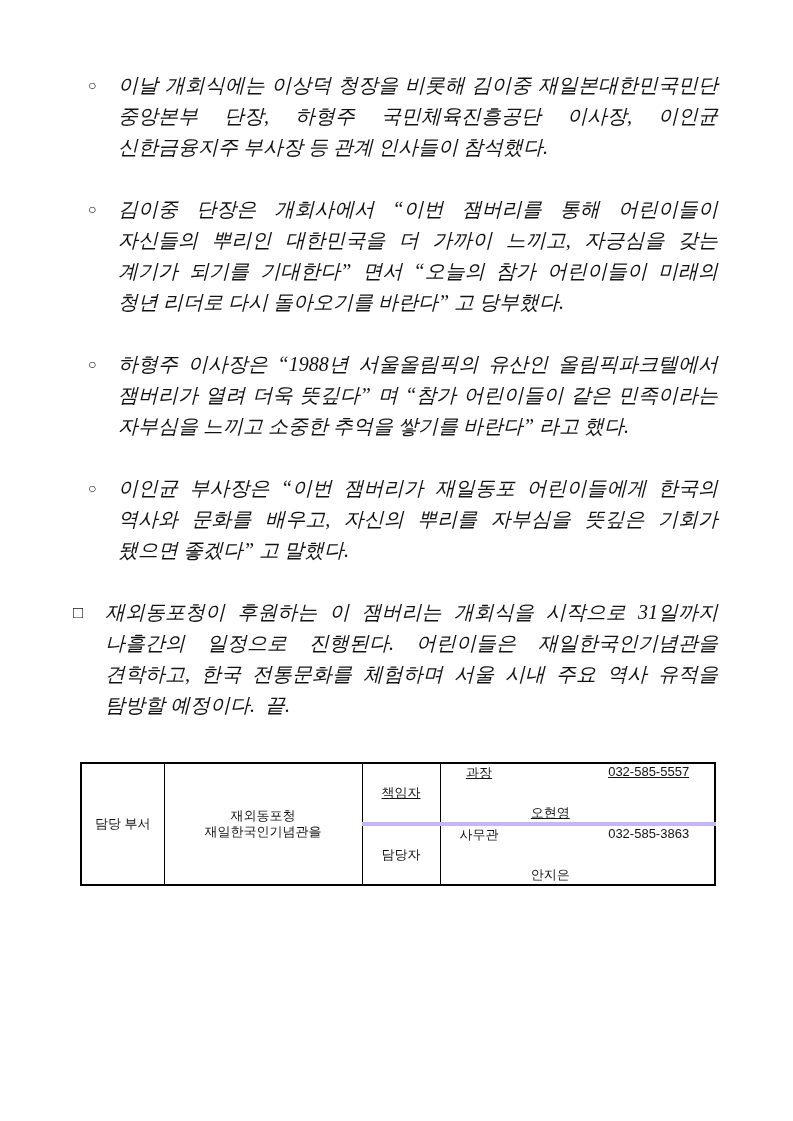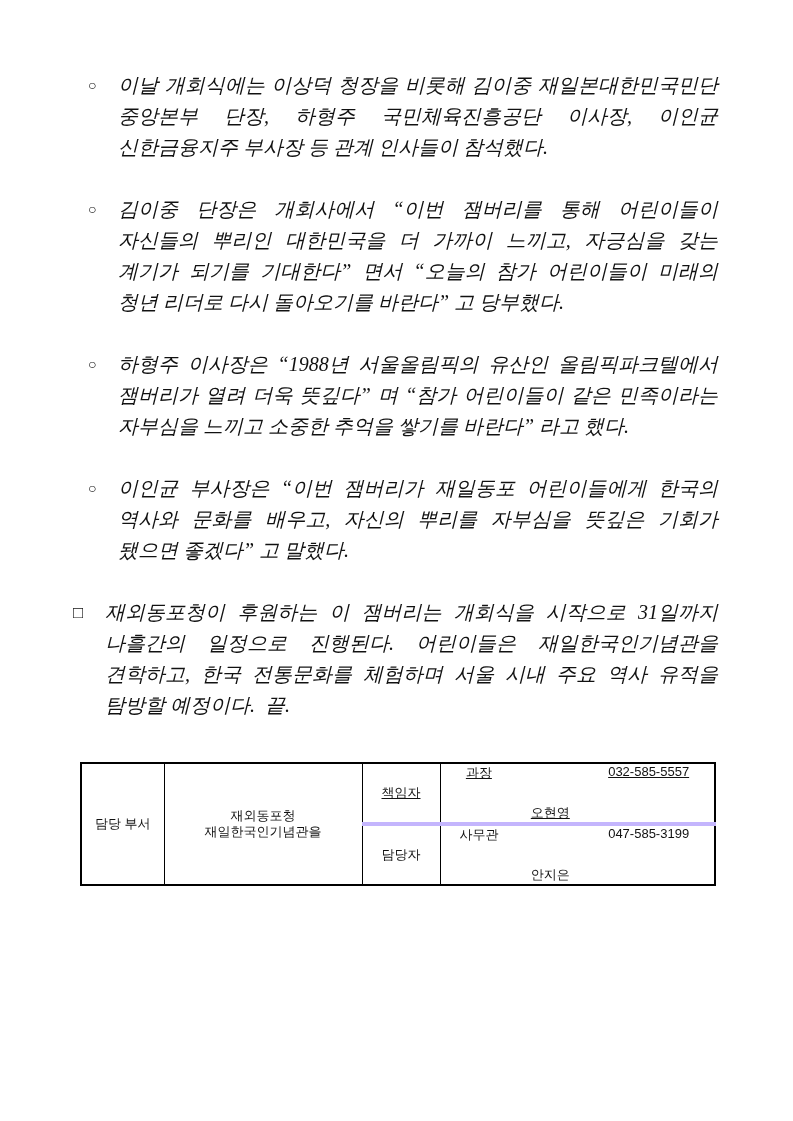--- a/index.html
+++ b/index.html
@@ -122,21 +122,21 @@
               <span class="ph">032-585-5557</span>
             </div>
           </td>
         </tr>
         <tr>
           <td>담당자</td>
           <td>
             <div class="detail-flex">
               <span class="pos">사무관</span>
               <span class="nm">안지은</span>
-              <span class="ph">047-585-3199</span>
+              <span class="ph">032-585-3863</span>
             </div>
           </td>
         </tr>
       </tbody>
     </table>
   </div>
 
 </div>
 
 </body></html>

